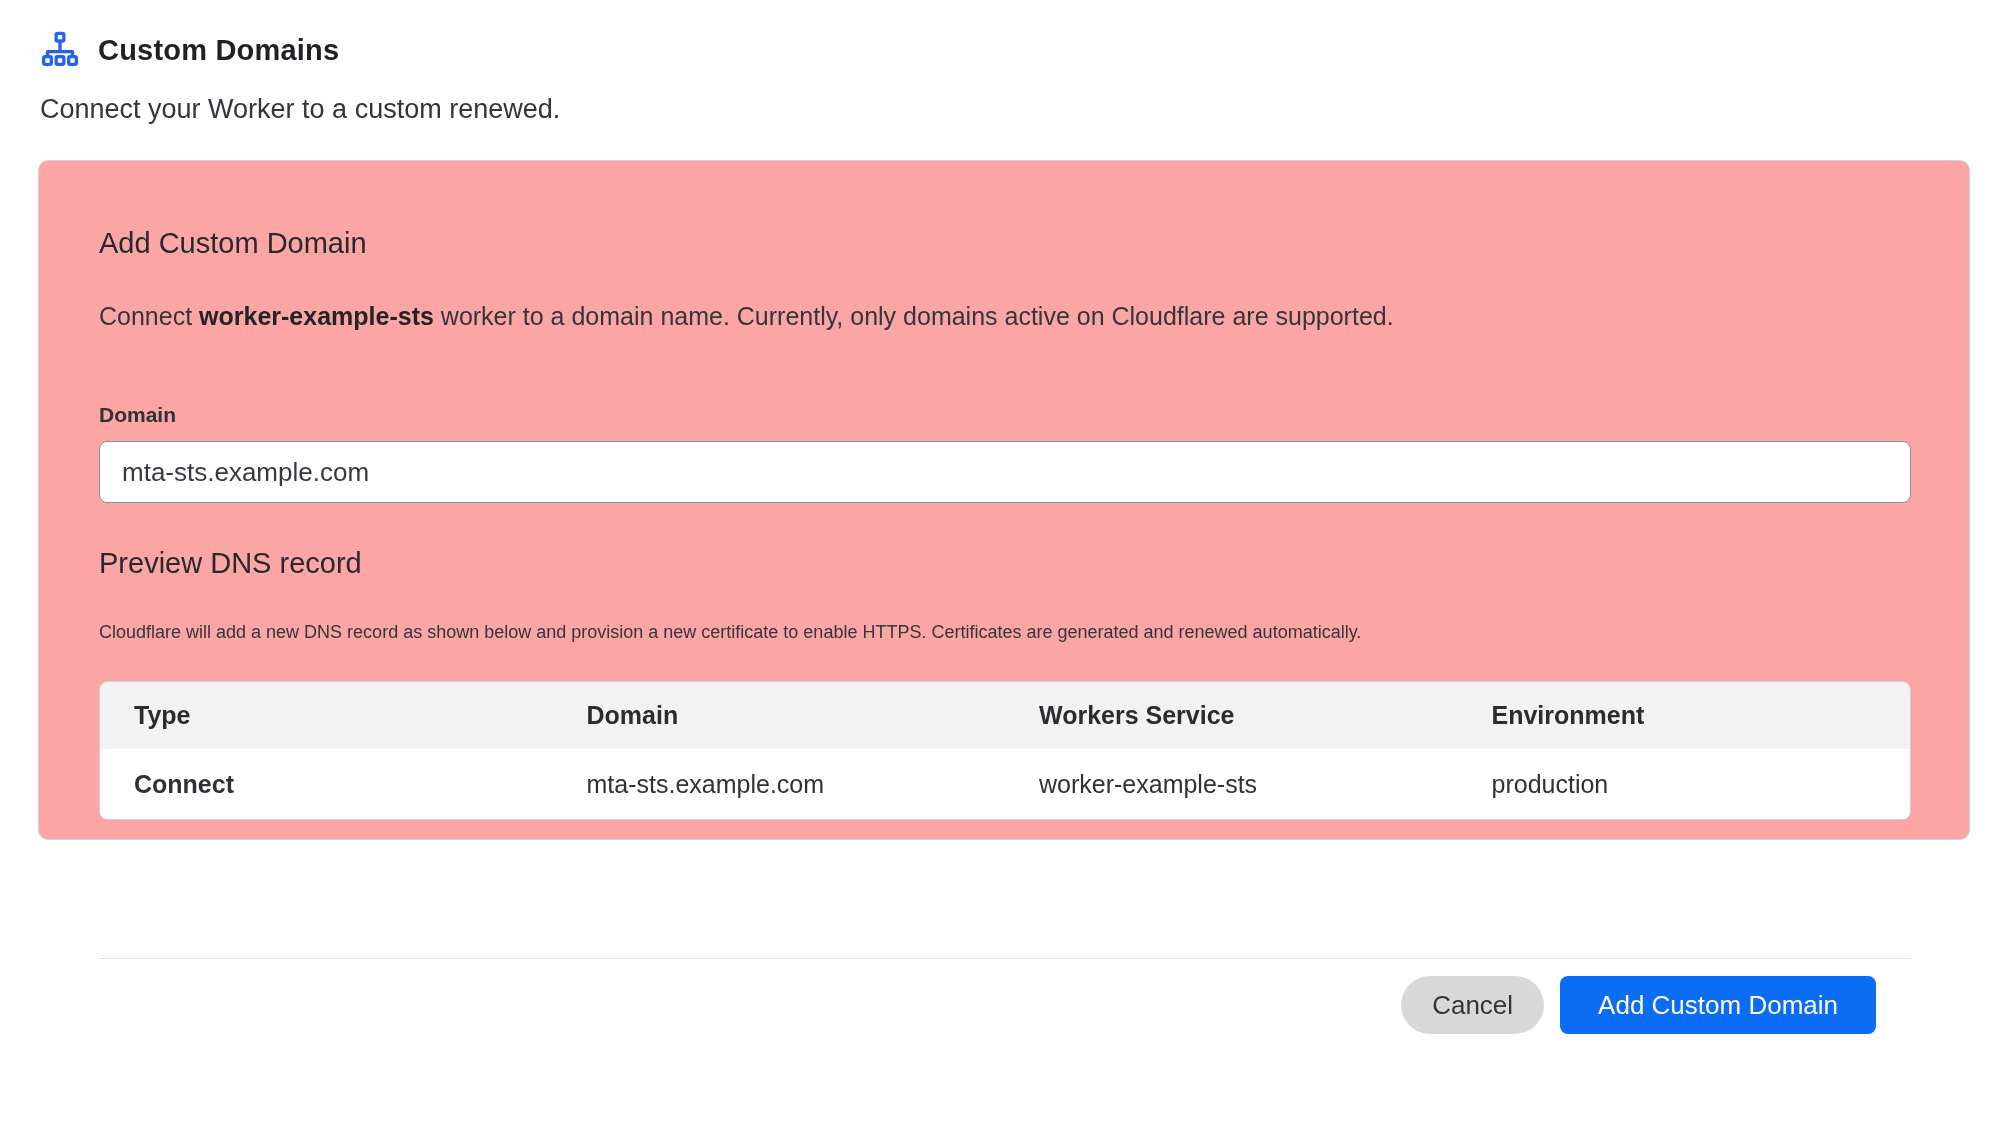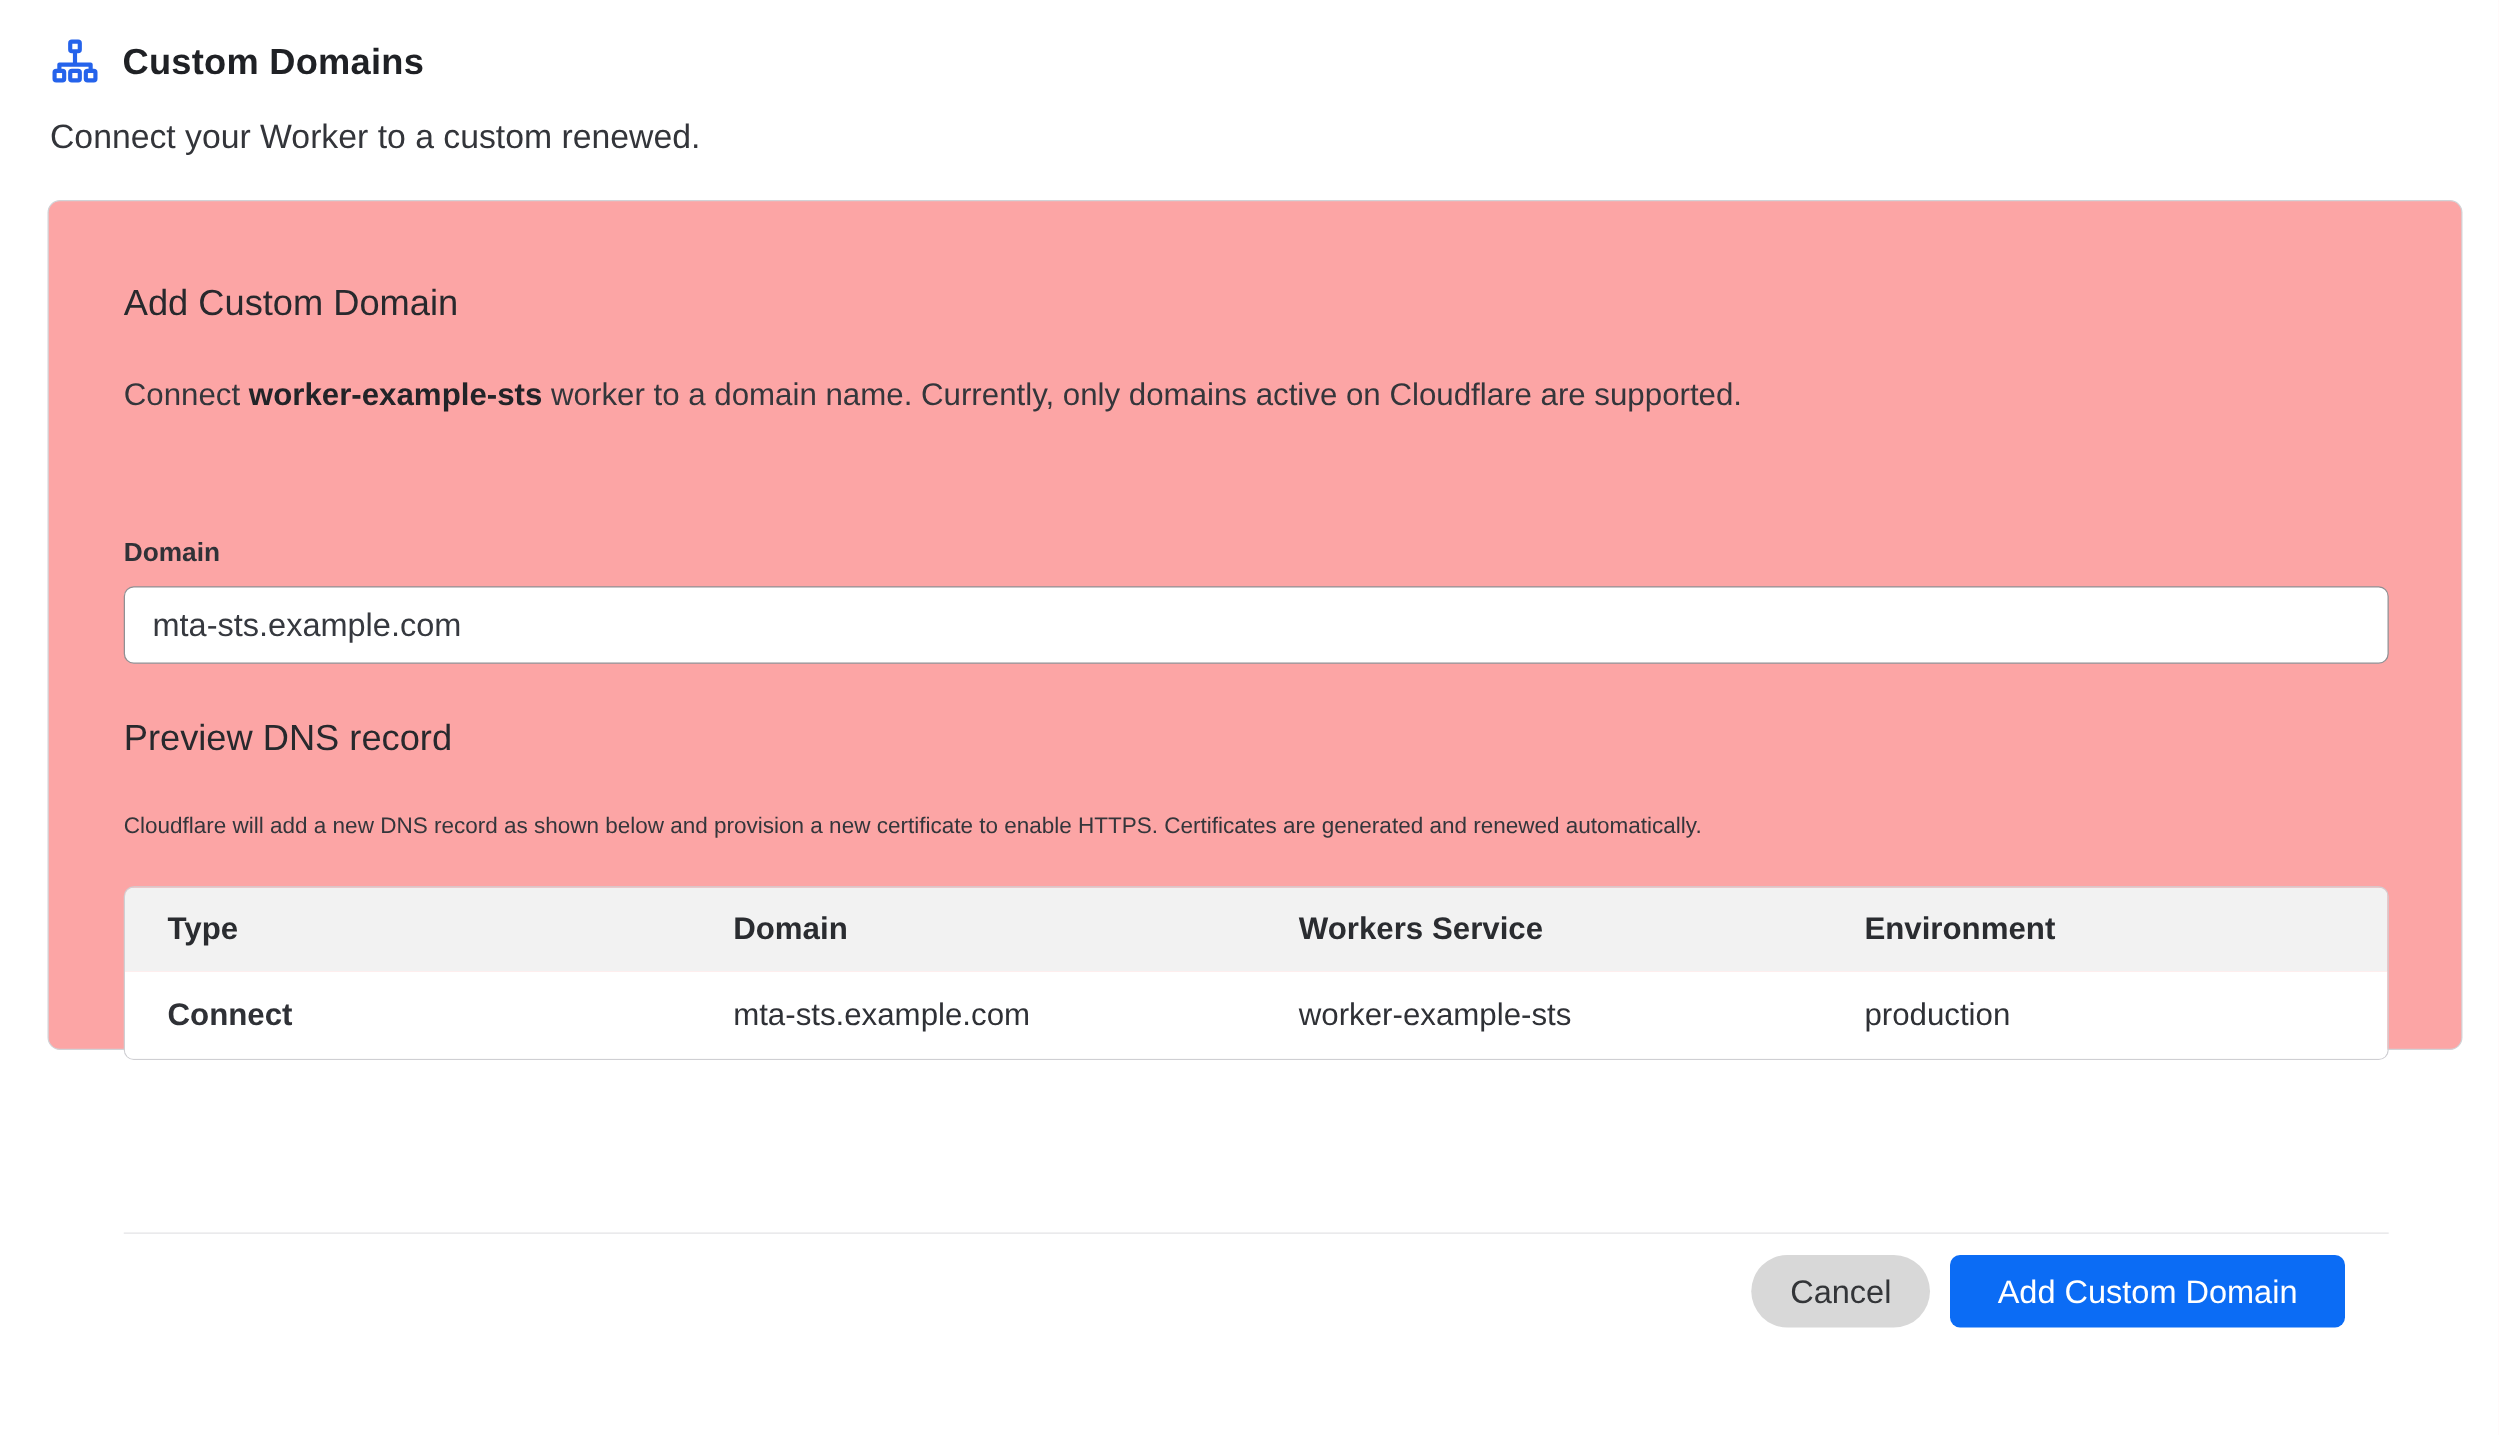--- a/index.html
+++ b/index.html
@@ -68,21 +68,21 @@
   }
   .card-heading {
     font-size: 29px;
     font-weight: 400;
     color: #28292d;
     margin-bottom: 42px;
   }
   .card-intro {
     font-size: 25px;
     color: #34363b;
-    margin-bottom: 100px;
+    margin-bottom: 72px;
   }
   .card-intro b { font-weight: 700; color: #222428; }
 
   .field-label {
     font-size: 21px;
     font-weight: 700;
     color: #303237;
     margin-bottom: 14px;
   }
   .domain-input {

